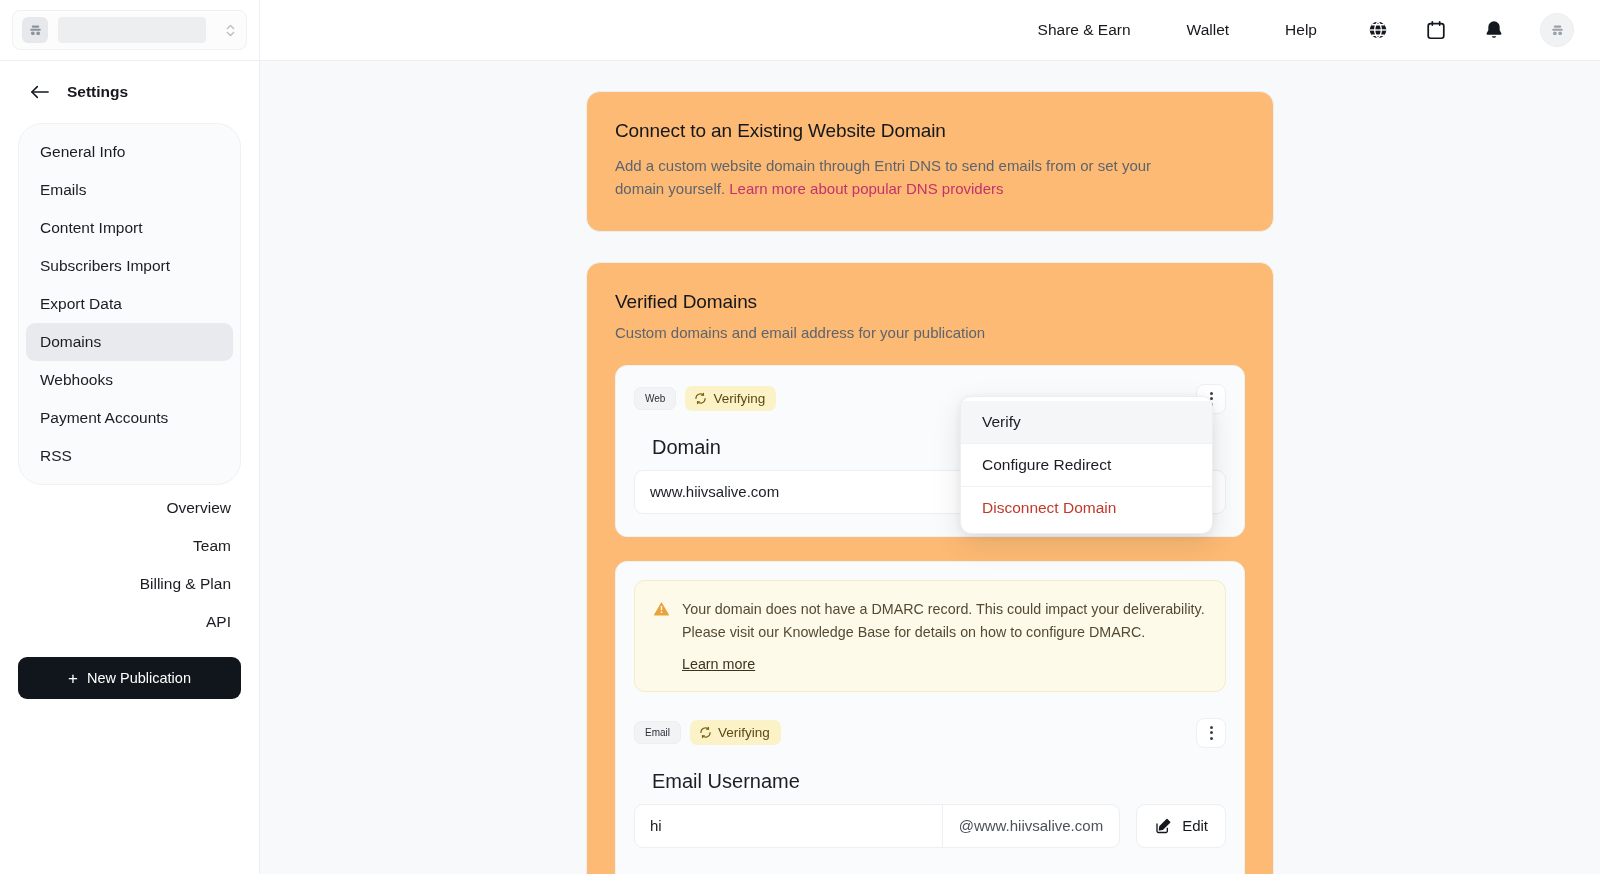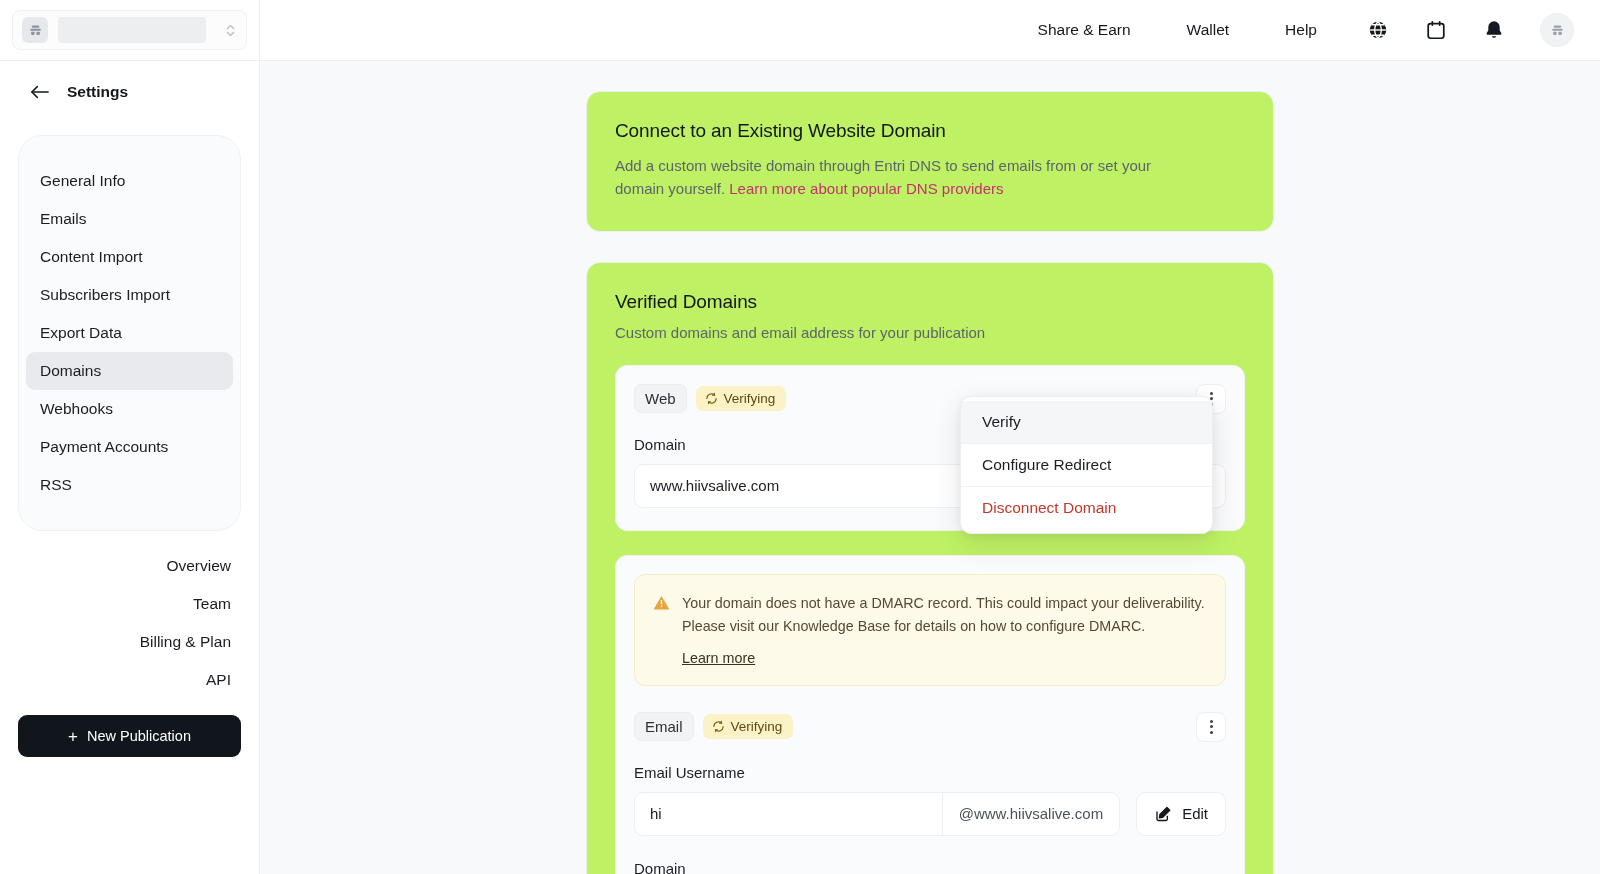--- a/index.html
+++ b/index.html
@@ -47,23 +47,23 @@
 
   .settings-back {
     display: flex; align-items: center; gap: 16px;
     padding: 22px 0 18px 29px;
   }
   .settings-back .label {
     font-size: 15.5px; color: #16181d; font-weight: 700;
   }
 
   .nav-group {
-    margin: 16px 18px; background: #fafbfc;
+    margin: 4px 18px; background: #fafbfc;
     border: 1px solid #f0f1f3; border-radius: 24px;
-    padding: 26px 7px;
+    padding: 9px 7px;
   }
   .nav-item {
     display: block; padding: 10px 14px; border-radius: 9px;
     font-size: 15.5px; color: #1b1d22; cursor: pointer;
     white-space: nowrap;
   }
   .nav-item.active { background: #e9eaed; }
 
   .ws-label {
     font-size: 12.5px; color: #9aa0a8; letter-spacing: .1px;
@@ -114,58 +114,58 @@
   .content-scroll {
     flex: 1 1 auto; background: #f8f9fb;
     overflow: hidden; position: relative;
   }
   .content-inner {
     width: 688px; margin: 0 auto; padding-top: 0;
     position: relative;
   }
 
   .card {
-    background: #bef264; border: 1px solid #eceef1;
+    background: #fdba74; border: 1px solid #eceef1;
     border-radius: 14px; margin-top: 30px;
     padding: 28px 28px 30px 28px;
   }
   .card-title { font-size: 19px; color: #14171c; font-weight: 400; letter-spacing: -.1px; }
   .card-sub {
     font-size: 15px; color: #5d646d; margin-top: 12px; line-height: 1.55;
   }
   .pink-link { color: #c2326f; cursor: pointer; }
 
   .card2-title { font-size: 19px; color: #14171c; font-weight: 400; letter-spacing: -.1px; }
   .card2-sub { font-size: 15px; color: #5d646d; margin-top: 11px; }
 
   .domain-block {
     background: #fafbfc; border: 1px solid #f0f1f3;
     border-radius: 12px; margin-top: 24px;
     padding: 18px 18px 22px 18px; position: relative;
   }
   .block-head { display: flex; align-items: center; gap: 9px; }
   .chip-plain {
     background: #f2f3f5; border: 1px solid #eceef0; border-radius: 7px;
-    font-size: 15px; color: #2b2f36; padding: 5px 10px;
+    font-size: 10px; color: #2b2f36; padding: 5px 10px;
   }
   .chip-verifying {
     background: #fcf2c8; border-radius: 7px;
     font-size: 13.5px; color: #5b4a12;
     padding: 5px 11px 5px 9px;
     display: inline-flex; align-items: center; gap: 6px;
   }
   .kebab-btn {
     margin-left: auto; width: 30px; height: 30px;
     background: #ffffff; border: 1px solid #edeff1; border-radius: 8px;
     display: flex; align-items: center; justify-content: center;
     cursor: pointer; flex-direction: column; gap: 2.5px;
   }
   .kebab-btn span { width: 3px; height: 3px; border-radius: 50%; background: #3b4049; display: block; }
 
-  .field-label { font-size: 15px; color: #1b1e24; margin-top: 22px; }
+  .field-label { font-size: 20px; color: #1b1e24; margin-top: 22px; margin-left: 18px; }
   .field-row { display: flex; margin-top: 11px; gap: 16px; align-items: center; }
   .text-input {
     flex: 1 1 auto; height: 44px; background: #ffffff;
     border: 1px solid #edeff1; border-radius: 9px;
     display: flex; align-items: center; padding: 0 15px;
     font-size: 15px; color: #1b1e24;
   }
   .input-group {
     flex: 1 1 auto; display: flex; height: 44px;
     border: 1px solid #edeff1; border-radius: 9px; background: #ffffff;

